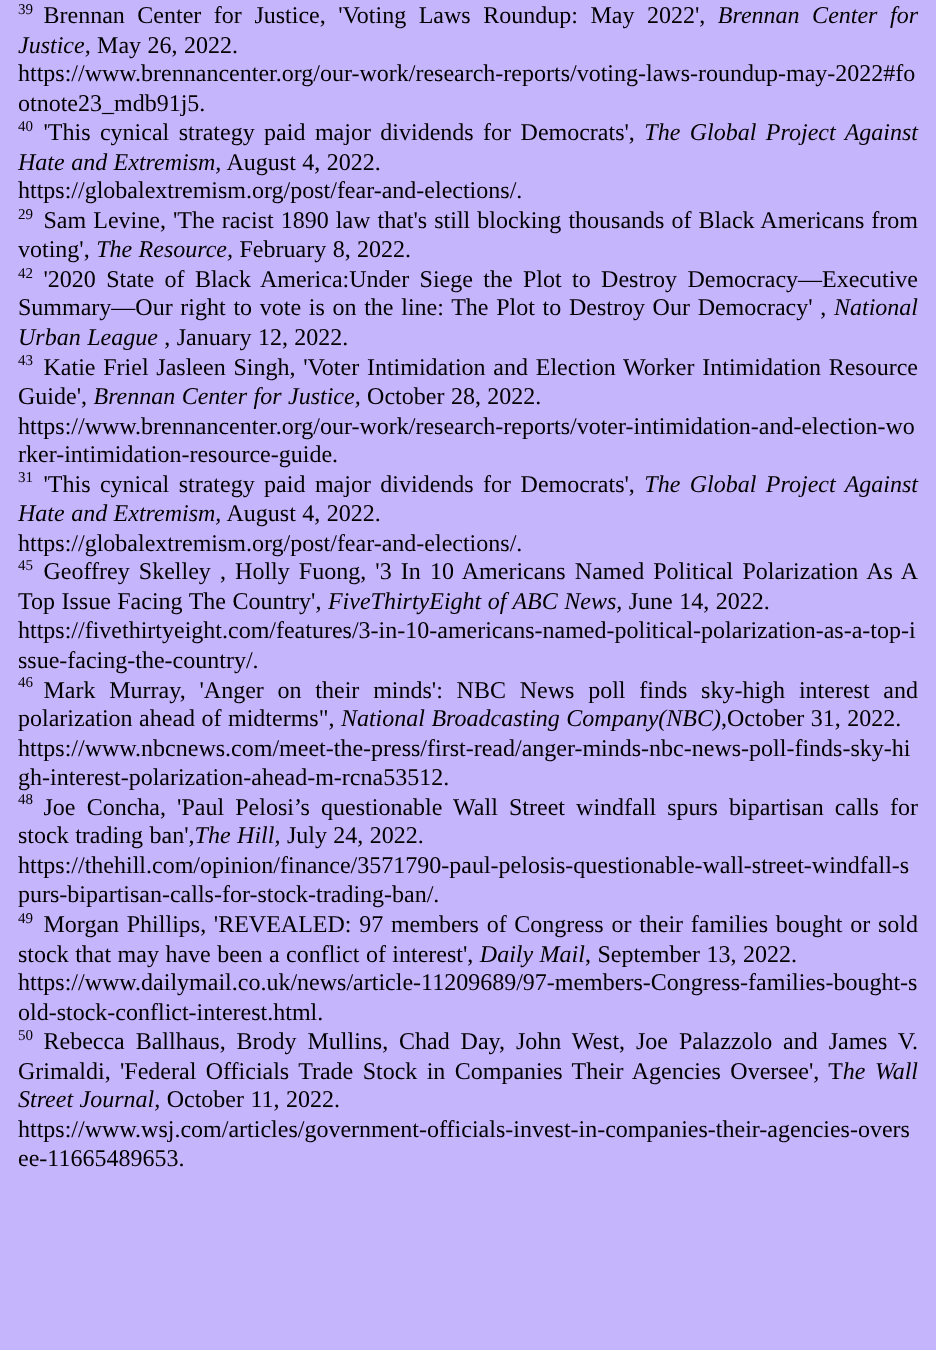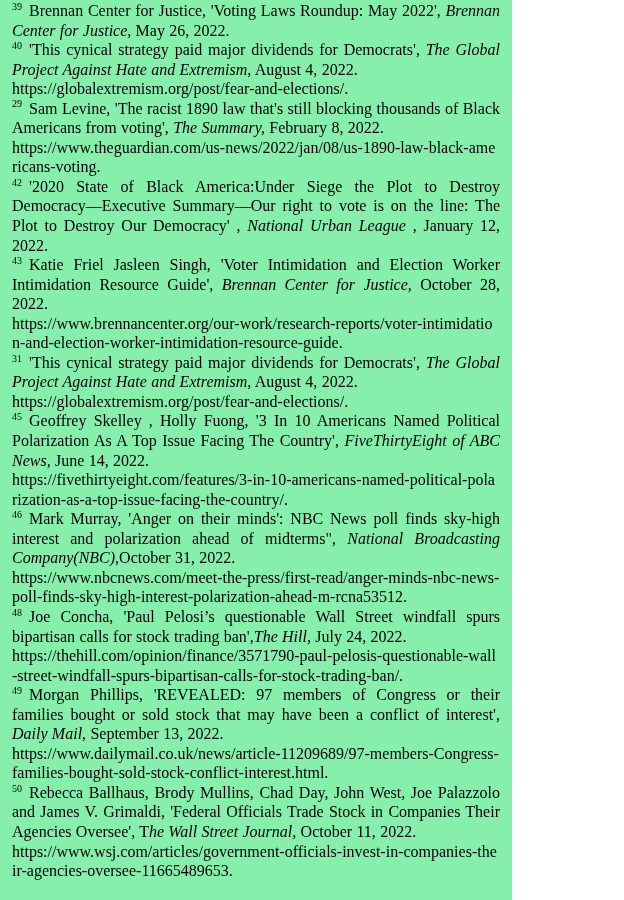--- a/index.html
+++ b/index.html
@@ -9,24 +9,24 @@
   }
   body {
     width: 624px;
     height: 900px;
     overflow: hidden;
     font-family: "Liberation Serif", "DejaVu Serif", serif;
     color: #000000;
   }
   .page {
     box-sizing: border-box;
-    width: 512px;
+    width: 624px;
     height: 900px;
     padding: 1px 12px 0 12px;
-    background: #86efac;
+    background: #c4b5fd;
   }
   .footnote {
     font-size: 16px;
     line-height: 19.55px;
     text-align: justify;
     margin: 0;
     word-spacing: 0.02em;
   }
   .fn-num {
     font-size: 10px;
@@ -39,23 +39,23 @@
   .url {
     word-break: break-all;
     overflow-wrap: anywhere;
   }
 </style>
 </head>
 <body>
 
 <div class="page">
   <div id="footnotes">
-      <div class="footnote"><sup class="fn-num">39</sup><span class="seg">Brennan Center for Justice, 'Voting Laws Roundup: May 2022', </span><span class="seg italic">Brennan Center for Justice,</span><span class="seg"> May 26, 2022.</span><br></div>
+      <div class="footnote"><sup class="fn-num">39</sup><span class="seg">Brennan Center for Justice, 'Voting Laws Roundup: May 2022', </span><span class="seg italic">Brennan Center for Justice,</span><span class="seg"> May 26, 2022.</span><br><span class="url">https://www.brennancenter.org/our-work/research-reports/voting-laws-roundup-may-2022#footnote23_mdb91j5.</span></div>
       <div class="footnote"><sup class="fn-num">40</sup><span class="seg">'This cynical strategy paid major dividends for Democrats', </span><span class="seg italic">The Global Project Against Hate and Extremism,</span><span class="seg"> August 4, 2022.</span><br><span class="url">https://globalextremism.org/post/fear-and-elections/.</span></div>
-      <div class="footnote"><sup class="fn-num">29</sup><span class="seg">Sam Levine, 'The racist 1890 law that's still blocking thousands of Black Americans from voting', </span><span class="seg italic">The Summary,</span><span class="seg"> February 8, 2022.</span><br><span class="url">https://www.theguardian.com/us-news/2022/jan/08/us-1890-law-black-americans-voting.</span></div>
+      <div class="footnote"><sup class="fn-num">29</sup><span class="seg">Sam Levine, 'The racist 1890 law that's still blocking thousands of Black Americans from voting', </span><span class="seg italic">The Resource,</span><span class="seg"> February 8, 2022.</span><br></div>
       <div class="footnote"><sup class="fn-num">42</sup><span class="seg">'2020 State of Black America:Under Siege the Plot to Destroy Democracy—Executive Summary—Our right to vote is on the line: The Plot to Destroy Our Democracy' , </span><span class="seg italic">National Urban League</span><span class="seg"> , January 12, 2022.</span></div>
       <div class="footnote"><sup class="fn-num">43</sup><span class="seg">Katie Friel Jasleen Singh, 'Voter Intimidation and Election Worker Intimidation Resource Guide', </span><span class="seg italic">Brennan Center for Justice,</span><span class="seg"> October 28, 2022.</span><br><span class="url">https://www.brennancenter.org/our-work/research-reports/voter-intimidation-and-election-worker-intimidation-resource-guide.</span></div>
       <div class="footnote"><sup class="fn-num">31</sup><span class="seg">'This cynical strategy paid major dividends for Democrats', </span><span class="seg italic">The Global Project Against Hate and Extremism,</span><span class="seg"> August 4, 2022.</span><br><span class="url">https://globalextremism.org/post/fear-and-elections/.</span></div>
       <div class="footnote"><sup class="fn-num">45</sup><span class="seg">Geoffrey Skelley , Holly Fuong, '3 In 10 Americans Named Political Polarization As A Top Issue Facing The Country', </span><span class="seg italic">FiveThirtyEight of ABC News,</span><span class="seg"> June 14, 2022.</span><br><span class="url">https://fivethirtyeight.com/features/3-in-10-americans-named-political-polarization-as-a-top-issue-facing-the-country/.</span></div>
       <div class="footnote"><sup class="fn-num">46</sup><span class="seg">Mark Murray, 'Anger on their minds': NBC News poll finds sky-high interest and polarization ahead of midterms", </span><span class="seg italic">National Broadcasting Company(NBC)</span><span class="seg">,October 31, 2022.</span><br><span class="url">https://www.nbcnews.com/meet-the-press/first-read/anger-minds-nbc-news-poll-finds-sky-high-interest-polarization-ahead-m-rcna53512.</span></div>
       <div class="footnote"><sup class="fn-num">48</sup><span class="seg">Joe Concha, 'Paul Pelosi’s questionable Wall Street windfall spurs bipartisan calls for stock trading ban',</span><span class="seg italic">The Hill,</span><span class="seg"> July 24, 2022.</span><br><span class="url">https://thehill.com/opinion/finance/3571790-paul-pelosis-questionable-wall-street-windfall-spurs-bipartisan-calls-for-stock-trading-ban/.</span></div>
       <div class="footnote"><sup class="fn-num">49</sup><span class="seg">Morgan Phillips, 'REVEALED: 97 members of Congress or their families bought or sold stock that may have been a conflict of interest', </span><span class="seg italic">Daily Mail</span><span class="seg">, September 13, 2022.</span><br><span class="url">https://www.dailymail.co.uk/news/article-11209689/97-members-Congress-families-bought-sold-stock-conflict-interest.html.</span></div>
       <div class="footnote"><sup class="fn-num">50</sup><span class="seg">Rebecca Ballhaus, Brody Mullins, Chad Day, John West, Joe Palazzolo and James V. Grimaldi, 'Federal Officials Trade Stock in Companies Their Agencies Oversee', T</span><span class="seg italic">he Wall Street Journal,</span><span class="seg"> October 11, 2022.</span><br><span class="url">https://www.wsj.com/articles/government-officials-invest-in-companies-their-agencies-oversee-11665489653.</span></div>
     </div>
 </div>

